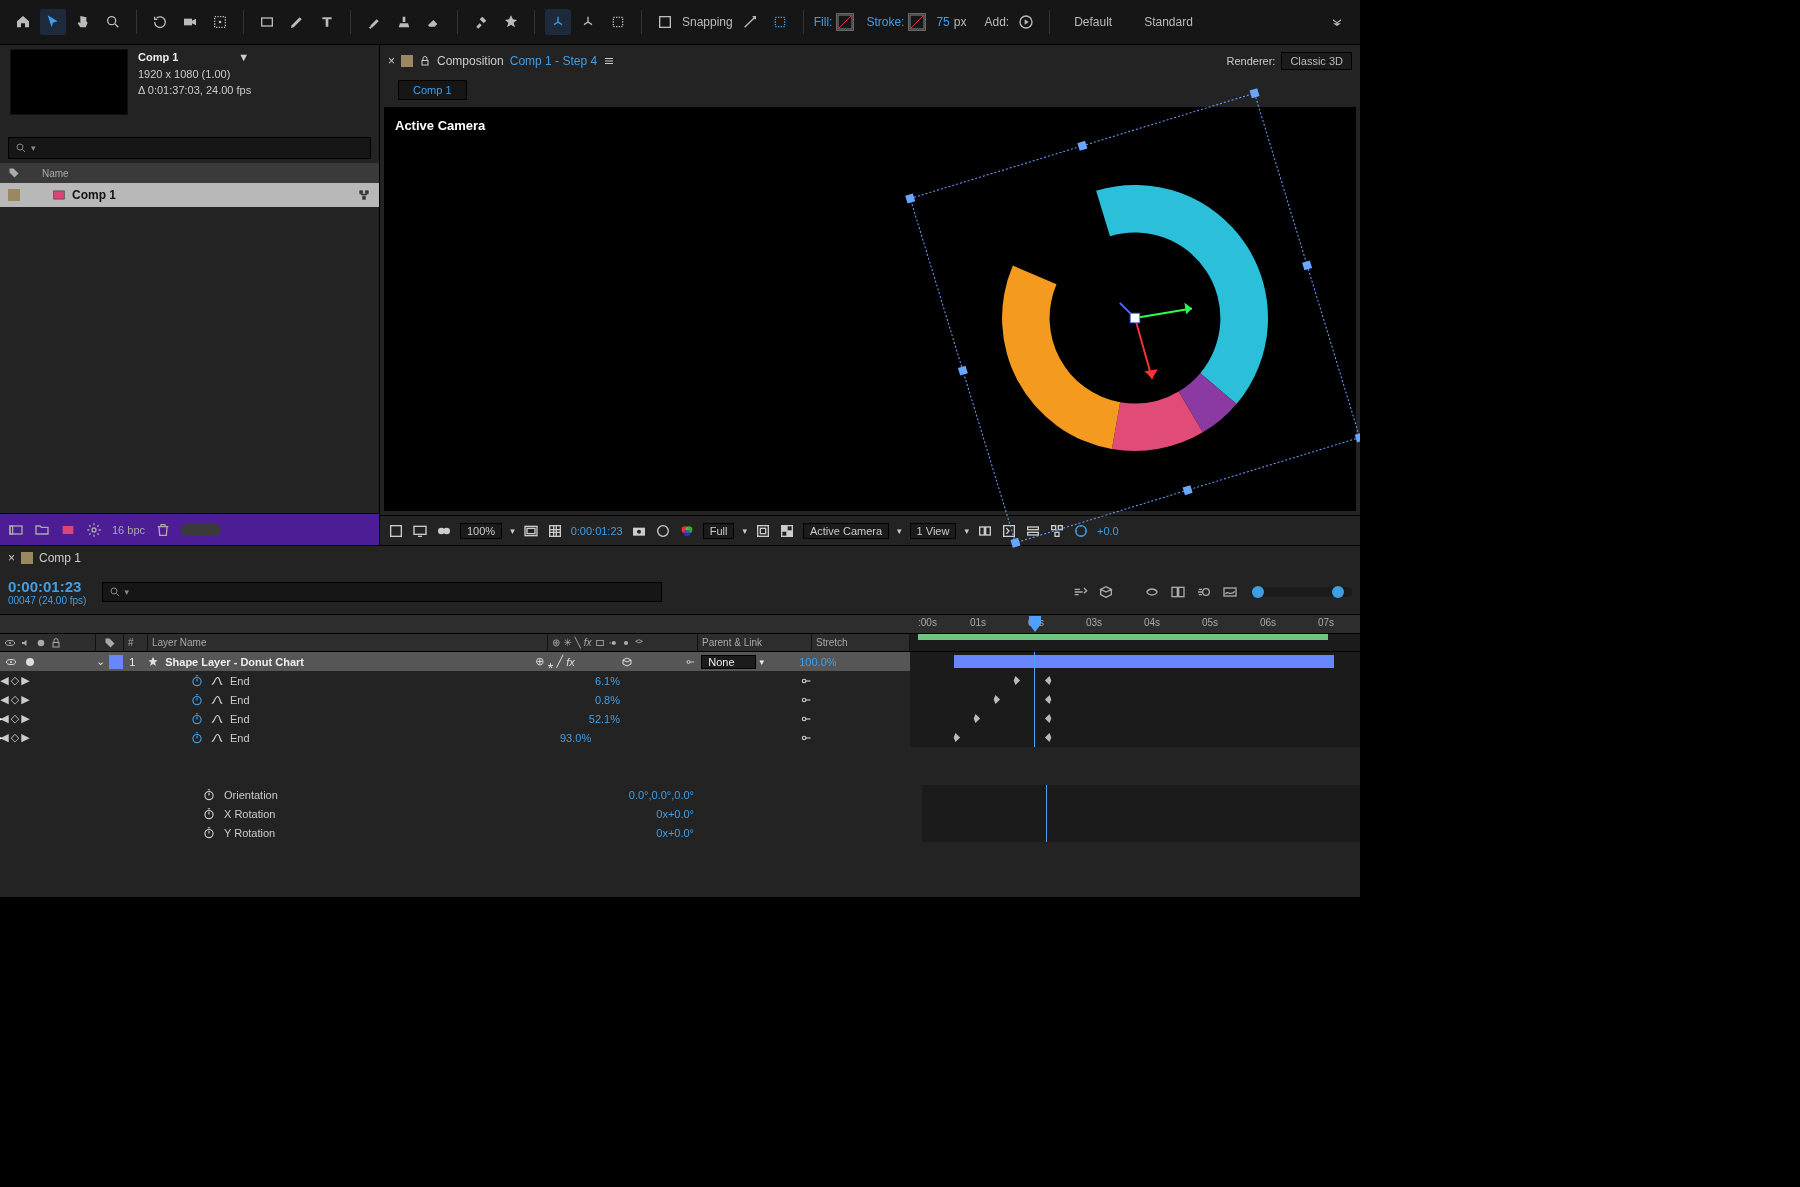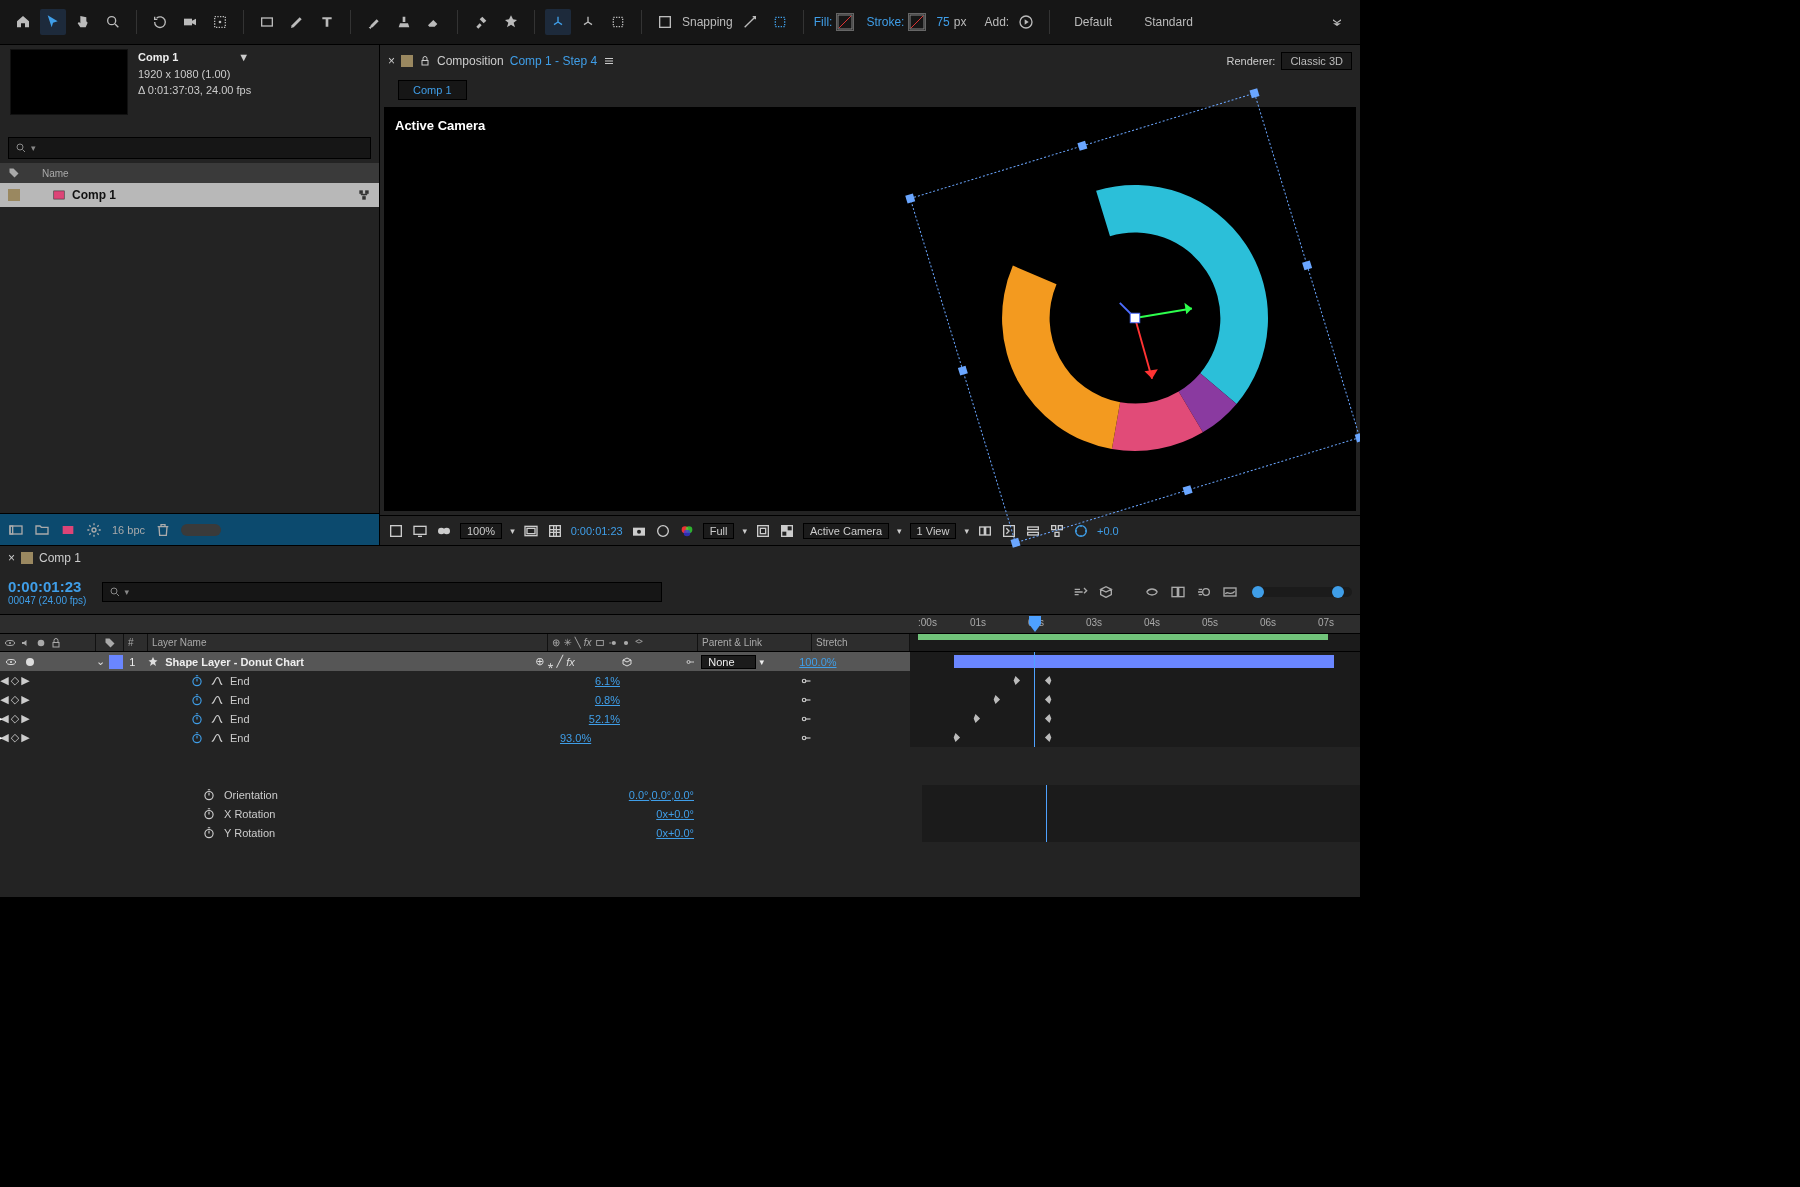--- a/index.html
+++ b/index.html
@@ -20,21 +20,21 @@
   .body { flex:1; display:flex; border-top:1px solid #000;}
   .left { width:380px; background:#232323; display:flex; flex-direction:column; border-right:1px solid #000;}
   .project-head{display:flex;align-items:center;gap:8px;padding:8px;font-size:12px;color:#eee;}
   .proj-row{display:flex;padding:4px 10px;gap:10px;}
   .thumb{width:118px;height:66px;background:#000;border:1px solid #111;}
   .proj-meta{font-size:11px;line-height:1.5;color:#ccc;}
   .proj-meta b{color:#eee;font-weight:600;}
   .proj-search{margin:18px 8px 4px;height:22px;background:#161616;border:1px solid #000;display:flex;align-items:center;padding:0 6px;color:#888;font-size:11px;}
   .proj-cols{display:flex;align-items:center;background:#3a3a3a;height:20px;font-size:10px;color:#aaa;padding:0 8px;gap:6px;}
   .proj-item{display:flex;align-items:center;background:#b8b8b8;color:#111;height:24px;font-size:12px;padding:0 8px;gap:6px;}
-  .proj-foot{display:flex;align-items:center;gap:10px;padding:4px 8px;height:32px;font-size:11px;color:#aaa;margin-top:auto;border-top:1px solid #000;background:#0c4a6e;}
+  .proj-foot{display:flex;align-items:center;gap:10px;padding:4px 8px;height:32px;font-size:11px;color:#aaa;margin-top:auto;border-top:1px solid #000;background:#4c1d95;}
 
   .right{flex:1;display:flex;flex-direction:column;background:#232323;}
   .comp-tab-row{display:flex;align-items:center;height:32px;padding:0 8px;font-size:12px;color:#ccc;gap:6px;}
   .comp-tab-row .title{color:#3f9ee8;}
   .renderer{margin-left:auto;display:flex;align-items:center;gap:6px;font-size:11px;}
   .renderer .val{background:#1b1b1b;border:1px solid #000;padding:2px 8px;color:#bbb;}
   .mini-tab-row{height:26px;display:flex;align-items:center;padding-left:18px;}
   .mini-tab{background:#161616;color:#3f9ee8;padding:3px 14px;font-size:11px;border:1px solid #000;}
   .viewer{flex:1;background:#232323;padding:4px;display:flex;}
   .canvas{flex:1;background:#000;position:relative;border:1px solid #000;}
@@ -66,21 +66,21 @@
   .kdia{position:absolute;width:11px;height:11px;}
   .bar-wa{position:absolute;top:0;height:6px;background:#71c37a;}
   .bar-layer{position:absolute;top:3px;height:13px;background:#6a86ff;}
   .cti{position:absolute;top:0;bottom:0;width:1px;background:#4ea1ff;}
   .prop-row{height:19px;display:flex;align-items:center;font-size:11px;color:#ccc;}
   .prop-row.sel{background:#3a3a3a;}
   .prop-row .leftpart{flex:0 0 910px;display:flex;align-items:center;margin-left:12px;}
   .prop-row .track{flex:1;position:relative;height:100%;background:#1b1b1b;}
   .stop{width:14px;height:14px;color:#ccc;}
   .eg{width:14px;height:14px;color:#ccc;}
-  .link{color:#3f9ee8;text-decoration:underline;}
+  .link{color:#3f9ee8;}
   .whitearr{position:absolute;left:-6px;color:#fff;}
 
   svg { display:block; }
   .ico { width:16px; height:16px; }
 </style>
 </head>
 <body>
 
 <div class="root">
 

